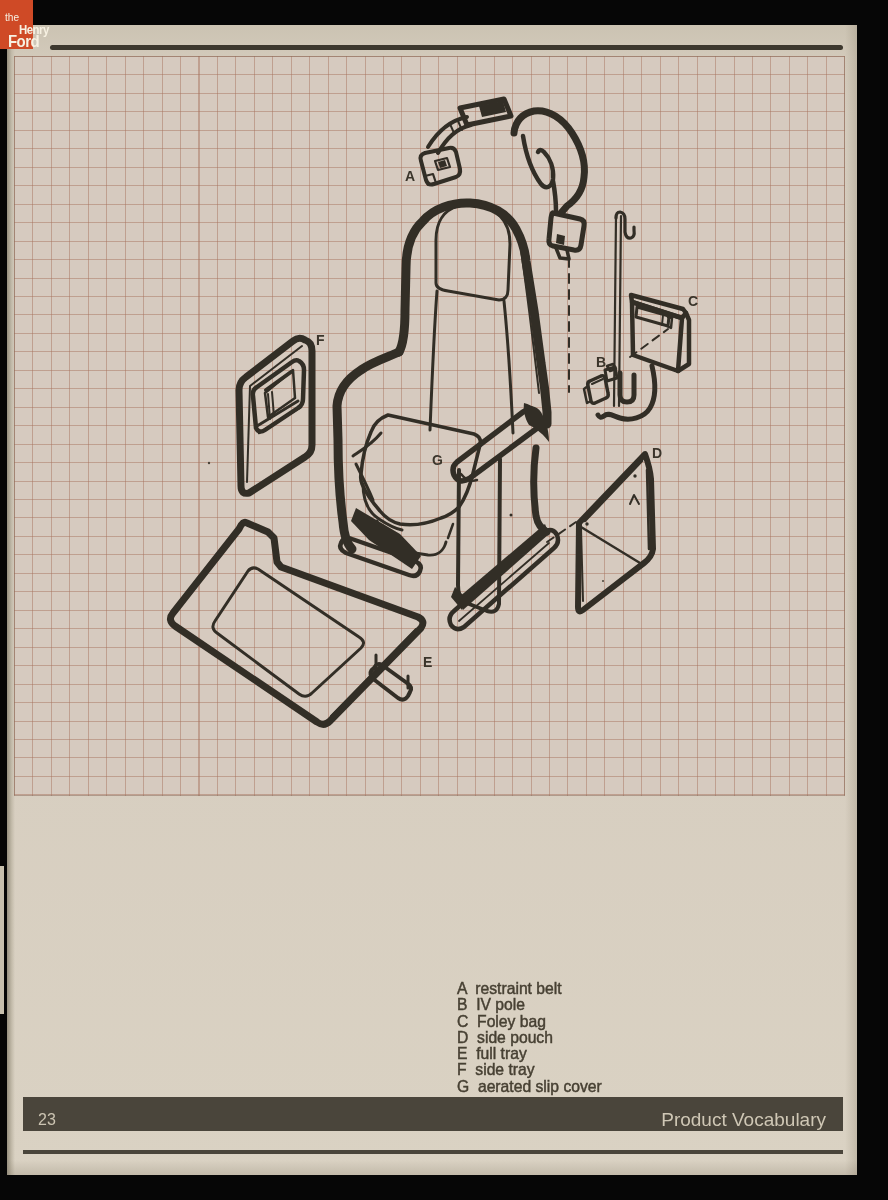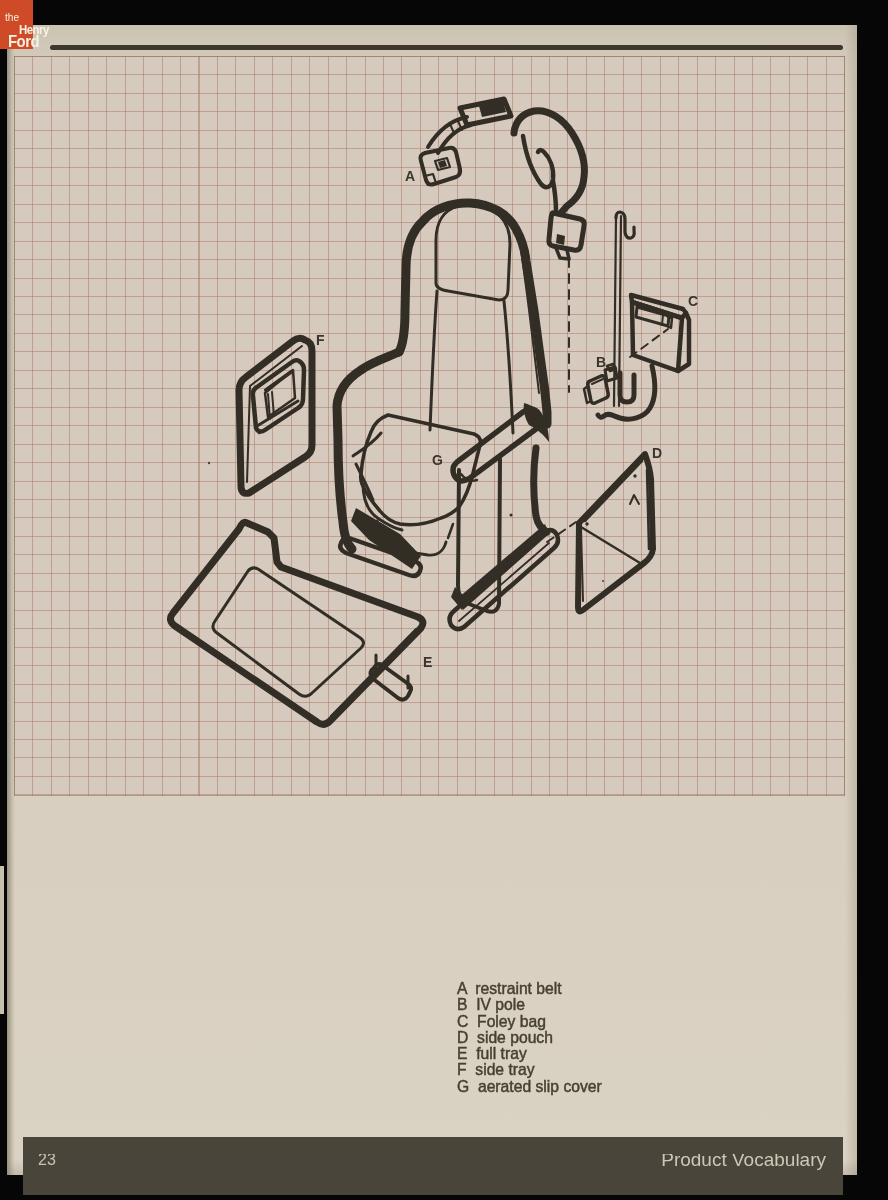--- a/index.html
+++ b/index.html
@@ -17,21 +17,21 @@
           repeating-linear-gradient(to bottom, rgba(166,113,92,0.48) 0px, rgba(166,113,92,0.48) 1px, rgba(0,0,0,0) 1px, rgba(0,0,0,0) 18.46px);
         box-shadow: inset 0 0 0 1px rgba(135,105,88,0.5);}
   #topline{position:absolute;left:50px;top:45px;width:793px;height:5px;border-radius:3px;
         background:#3d382e;}
   #logo{position:absolute;left:0;top:0;width:33px;height:49px;background:#cf4a26;color:#f7f1e2;}
   #logo .t{position:absolute;left:5px;top:11px;font-size:11px;transform:scaleX(0.92);transform-origin:0 0;}
   #logo .h{position:absolute;left:19px;top:22px;font-size:13px;font-weight:bold;letter-spacing:-0.6px;transform:scaleX(0.88);transform-origin:0 0;}
   #logo .f{position:absolute;left:8px;top:32px;font-size:17px;font-weight:bold;letter-spacing:-0.6px;transform:scaleX(0.88);transform-origin:0 0;}
   #list{position:absolute;left:457px;top:934px;font-family:Liberation Sans, sans-serif;
         font-size:15.7px;line-height:16.3px;color:#474033;white-space:pre;margin-top:47px;-webkit-text-stroke:0.45px #474033;}
-  #bar{position:absolute;left:23px;top:1097px;width:820px;height:58px;background:#4a453b;margin-top:40px;}
+  #bar{position:absolute;left:23px;top:1097px;width:820px;height:34px;background:#4a453b;}
   #bar .num{position:absolute;left:15px;top:14px;font-size:16px;color:#ccc4b2;}
   #bar .ttl{position:absolute;right:17px;top:12px;font-size:19px;color:#cfc7b5;}
   #barline{position:absolute;left:23px;top:1150px;width:820px;height:4px;background:#4a453b;}
   svg{position:absolute;left:0;top:0;}
 </style>
 </head>
 <body>
 <div id="page"></div>
 <div id="pageshade"></div>
 <div id="sliver"></div>

